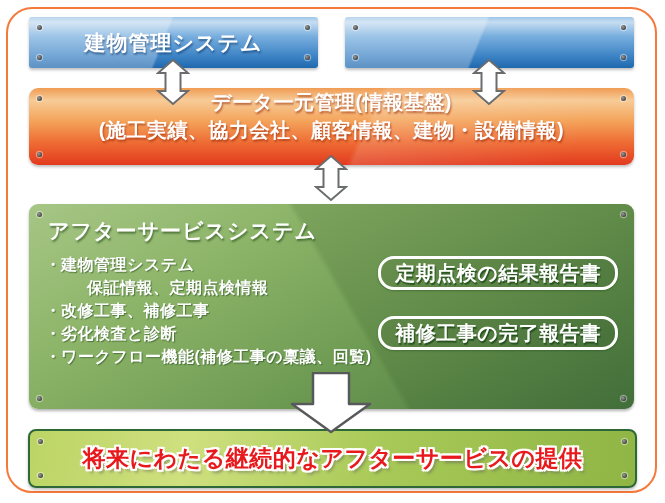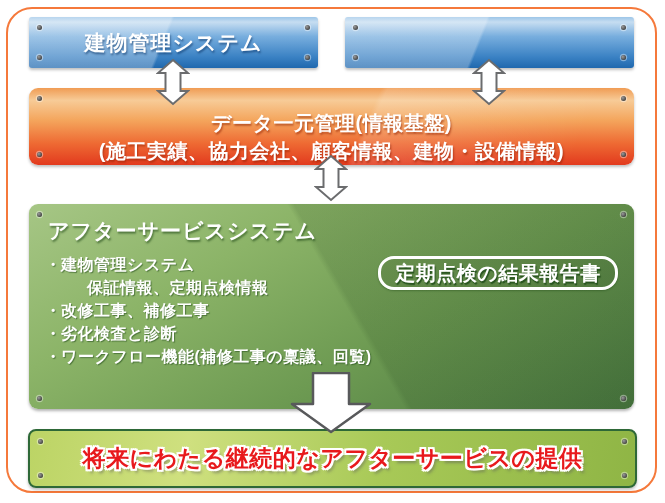--- a/index.html
+++ b/index.html
@@ -33,21 +33,21 @@
   }
   .sys-box .label {
     position:relative; z-index:2; color:#fff; font-weight:bold; font-size:21px;
     letter-spacing:1px; text-shadow:1px 2px 2px rgba(0,40,90,.5);
   }
 
   
   .data-box {
     left:29px; top:88px; width:605px; height:77px; border-radius:9px;
     background:linear-gradient(180deg,#f09c54 0%,#f7cb97 16%,#f4a55c 42%,#ee6a33 72%,#e23a1e 100%);
-    display:flex; flex-direction:column; align-items:center; justify-content:flex-end;
+    display:flex; flex-direction:column; align-items:center; justify-content:flex-start;
     box-shadow:0 2px 3px rgba(0,0,0,.25);
     overflow:hidden;
   }
   .data-box::after{
     content:""; position:absolute; inset:0;
     background:linear-gradient(115deg, rgba(255,255,255,0) 55%, rgba(255,255,255,.14) 56%, rgba(255,255,255,0) 90%);
     pointer-events:none;
   }
   .data-box .line {
     position:relative; z-index:2; color:#fff; font-weight:bold; font-size:20px;
@@ -169,20 +169,23 @@
       <div class="b-line"><span class="marker">・</span><span>建物管理システム</span></div>
       <div class="b-line sub"><span>保証情報、定期点検情報</span></div>
       <div class="b-line"><span class="marker">・</span><span>改修工事、補修工事</span></div>
       <div class="b-line"><span class="marker">・</span><span>劣化検査と診断</span></div>
       <div class="b-line"><span class="marker">・</span><span>ワークフロー機能(補修工事の稟議、回覧)</span></div>
     </div>
 
     <div class="report-box r1">
       <span class="label">定期点検の結果報告書</span>
     </div>
+    <div class="report-box r2">
+      <span class="label">補修工事の完了報告書</span>
+    </div>
   </div>
 
   <div class="panel banner">
     <span class="screw tl"></span>
     <span class="screw tr"></span>
     <span class="screw bl"></span>
     <span class="screw br"></span>
     <span class="label">将来にわたる継続的なアフターサービスの提供</span>
   </div>
 

